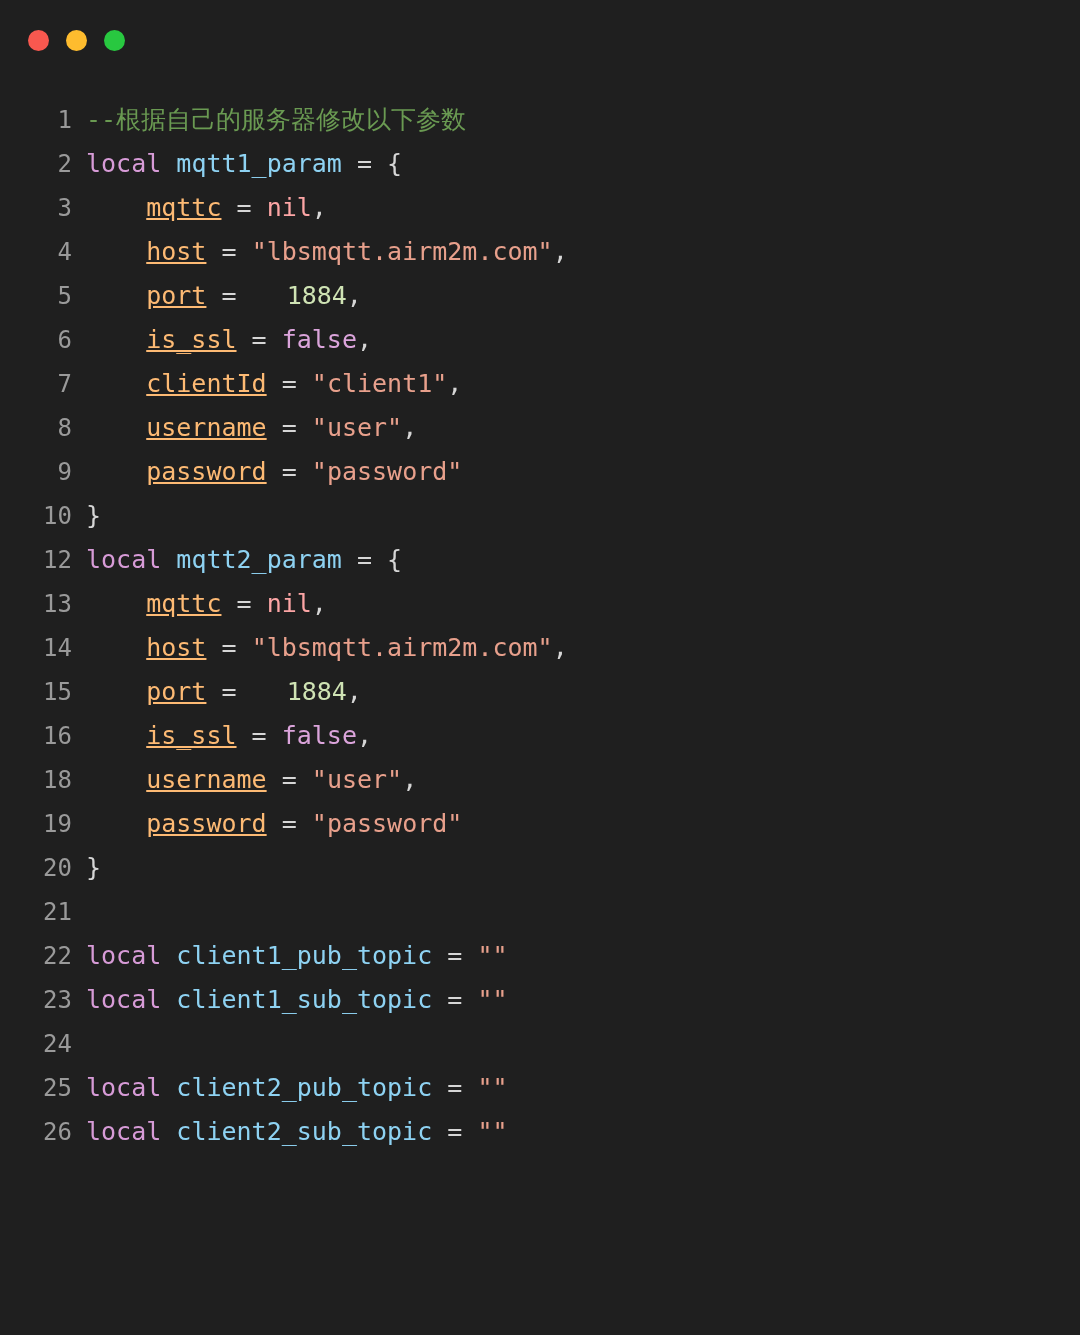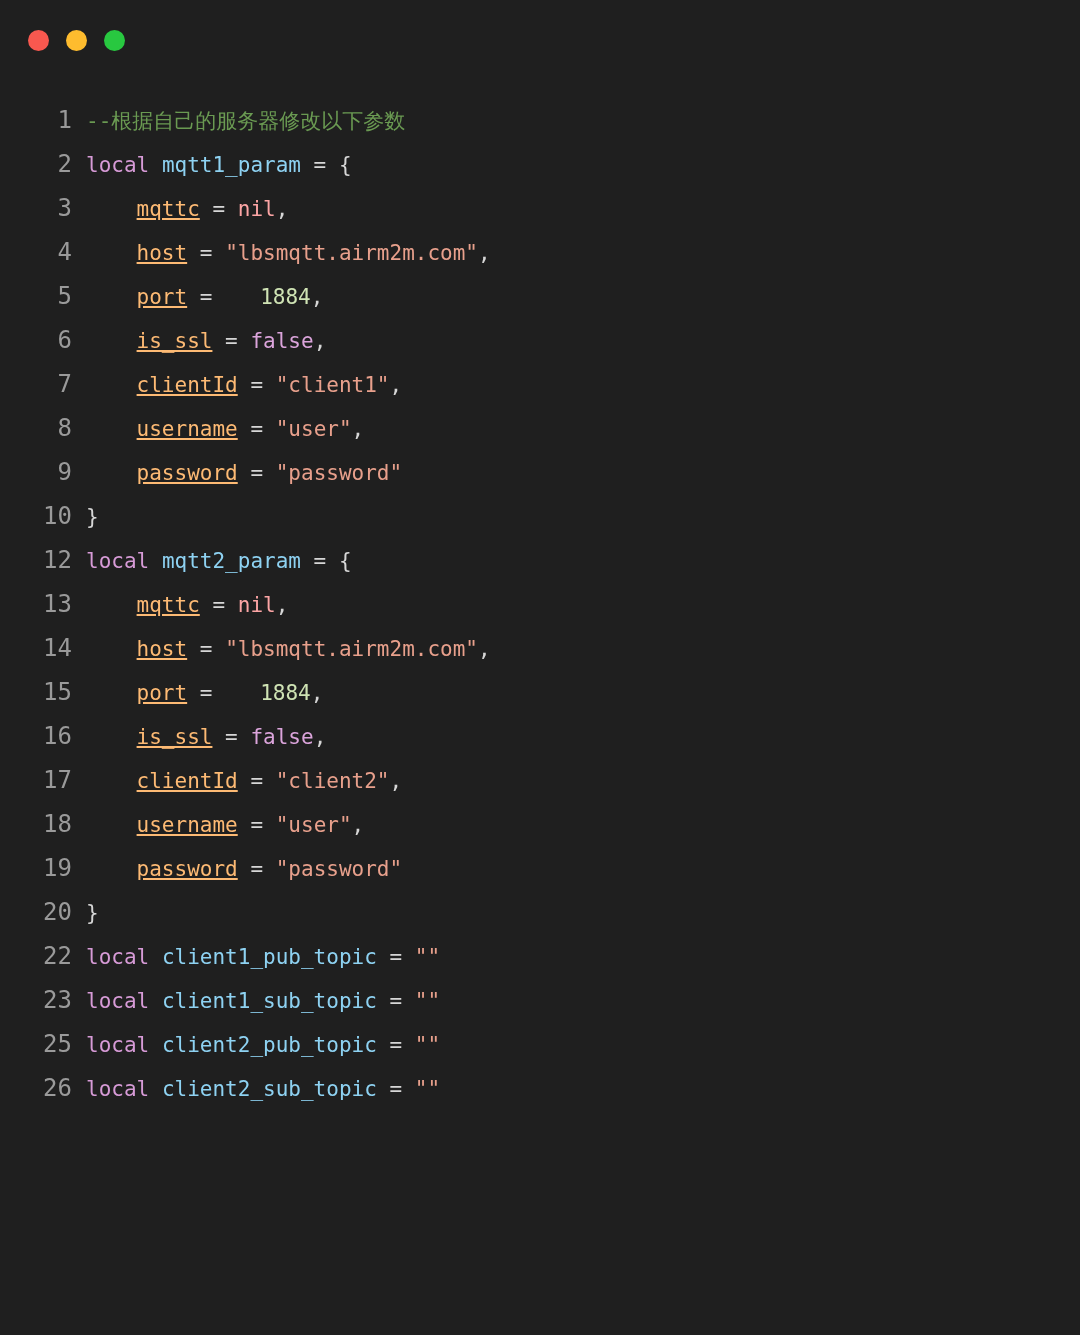--- a/index.html
+++ b/index.html
@@ -62,21 +62,21 @@
     box-sizing: border-box;
     padding-right: 14px;
     text-align: right;
     color: #9a9a9a;
     font-size: 24px;
     user-select: none;
   }
   .content {
     flex: 1 1 auto;
     white-space: pre;
-    font-size: 21px;
+    font-size: 25px;
   }
 
   
   .tok-comment  { color: #6a9a52; }
   .tok-keyword  { color: #d79bd7; }
   .tok-ident    { color: #8ed2f2; }
   .tok-prop     { color: #fdba74; text-decoration: underline; }
   .tok-punct    { color: #d6d6d6; }
   .tok-op       { color: #d6d6d6; }
   .tok-string   { color: #e8a08c; }
@@ -106,23 +106,24 @@
       <div class="code-line"><span class="gutter">6</span><span class="content"><span class="tok-plain">    </span><span class="tok-prop">is_ssl</span><span class="tok-plain"> </span><span class="tok-op">=</span><span class="tok-plain"> </span><span class="tok-bool">false</span><span class="tok-punct">,</span></span></div>
       <div class="code-line"><span class="gutter">7</span><span class="content"><span class="tok-plain">    </span><span class="tok-prop">clientId</span><span class="tok-plain"> </span><span class="tok-op">=</span><span class="tok-plain"> </span><span class="tok-string">"client1"</span><span class="tok-punct">,</span></span></div>
       <div class="code-line"><span class="gutter">8</span><span class="content"><span class="tok-plain">    </span><span class="tok-prop">username</span><span class="tok-plain"> </span><span class="tok-op">=</span><span class="tok-plain"> </span><span class="tok-string">"user"</span><span class="tok-punct">,</span></span></div>
       <div class="code-line"><span class="gutter">9</span><span class="content"><span class="tok-plain">    </span><span class="tok-prop">password</span><span class="tok-plain"> </span><span class="tok-op">=</span><span class="tok-plain"> </span><span class="tok-string">"password"</span></span></div>
       <div class="code-line"><span class="gutter">10</span><span class="content"><span class="tok-punct">}</span></span></div>
       <div class="code-line"><span class="gutter">12</span><span class="content"><span class="tok-keyword">local</span><span class="tok-plain"> </span><span class="tok-ident">mqtt2_param</span><span class="tok-plain"> </span><span class="tok-op">=</span><span class="tok-plain"> </span><span class="tok-punct">{</span></span></div>
       <div class="code-line"><span class="gutter">13</span><span class="content"><span class="tok-plain">    </span><span class="tok-prop">mqttc</span><span class="tok-plain"> </span><span class="tok-op">=</span><span class="tok-plain"> </span><span class="tok-const">nil</span><span class="tok-punct">,</span></span></div>
       <div class="code-line"><span class="gutter">14</span><span class="content"><span class="tok-plain">    </span><span class="tok-prop">host</span><span class="tok-plain"> </span><span class="tok-op">=</span><span class="tok-plain"> </span><span class="tok-string">"lbsmqtt.airm2m.com"</span><span class="tok-punct">,</span></span></div>
       <div class="code-line"><span class="gutter">15</span><span class="content"><span class="tok-plain">    </span><span class="tok-prop">port</span><span class="tok-plain"> </span><span class="tok-op">=</span><span class="tok-plain"> </span><span class="tok-number">1884</span><span class="tok-punct">,</span></span></div>
       <div class="code-line"><span class="gutter">16</span><span class="content"><span class="tok-plain">    </span><span class="tok-prop">is_ssl</span><span class="tok-plain"> </span><span class="tok-op">=</span><span class="tok-plain"> </span><span class="tok-bool">false</span><span class="tok-punct">,</span></span></div>
-      <div class="code-line"><span class="gutter">17</span><span class="content"><span class="tok-plain">    </span><span class="tok-prop">clientId</span><span class="tok-plain"> </span><span class="tok-op">=</span><span class="tok-plain"> </span><span class="tok-string">"client2"</span><span class="tok-punct">,</span></span></div>
       <div class="code-line"><span class="gutter">18</span><span class="content"><span class="tok-plain">    </span><span class="tok-prop">username</span><span class="tok-plain"> </span><span class="tok-op">=</span><span class="tok-plain"> </span><span class="tok-string">"user"</span><span class="tok-punct">,</span></span></div>
       <div class="code-line"><span class="gutter">19</span><span class="content"><span class="tok-plain">    </span><span class="tok-prop">password</span><span class="tok-plain"> </span><span class="tok-op">=</span><span class="tok-plain"> </span><span class="tok-string">"password"</span></span></div>
       <div class="code-line"><span class="gutter">20</span><span class="content"><span class="tok-punct">}</span></span></div>
+      <div class="code-line"><span class="gutter">21</span><span class="content"></span></div>
       <div class="code-line"><span class="gutter">22</span><span class="content"><span class="tok-keyword">local</span><span class="tok-plain"> </span><span class="tok-ident">client1_pub_topic</span><span class="tok-plain"> </span><span class="tok-op">=</span><span class="tok-plain"> </span><span class="tok-string">""</span></span></div>
       <div class="code-line"><span class="gutter">23</span><span class="content"><span class="tok-keyword">local</span><span class="tok-plain"> </span><span class="tok-ident">client1_sub_topic</span><span class="tok-plain"> </span><span class="tok-op">=</span><span class="tok-plain"> </span><span class="tok-string">""</span></span></div>
+      <div class="code-line"><span class="gutter">24</span><span class="content"></span></div>
       <div class="code-line"><span class="gutter">25</span><span class="content"><span class="tok-keyword">local</span><span class="tok-plain"> </span><span class="tok-ident">client2_pub_topic</span><span class="tok-plain"> </span><span class="tok-op">=</span><span class="tok-plain"> </span><span class="tok-string">""</span></span></div>
       <div class="code-line"><span class="gutter">26</span><span class="content"><span class="tok-keyword">local</span><span class="tok-plain"> </span><span class="tok-ident">client2_sub_topic</span><span class="tok-plain"> </span><span class="tok-op">=</span><span class="tok-plain"> </span><span class="tok-string">""</span></span></div>
     </div>
 
 </div>
 
 </body></html>

